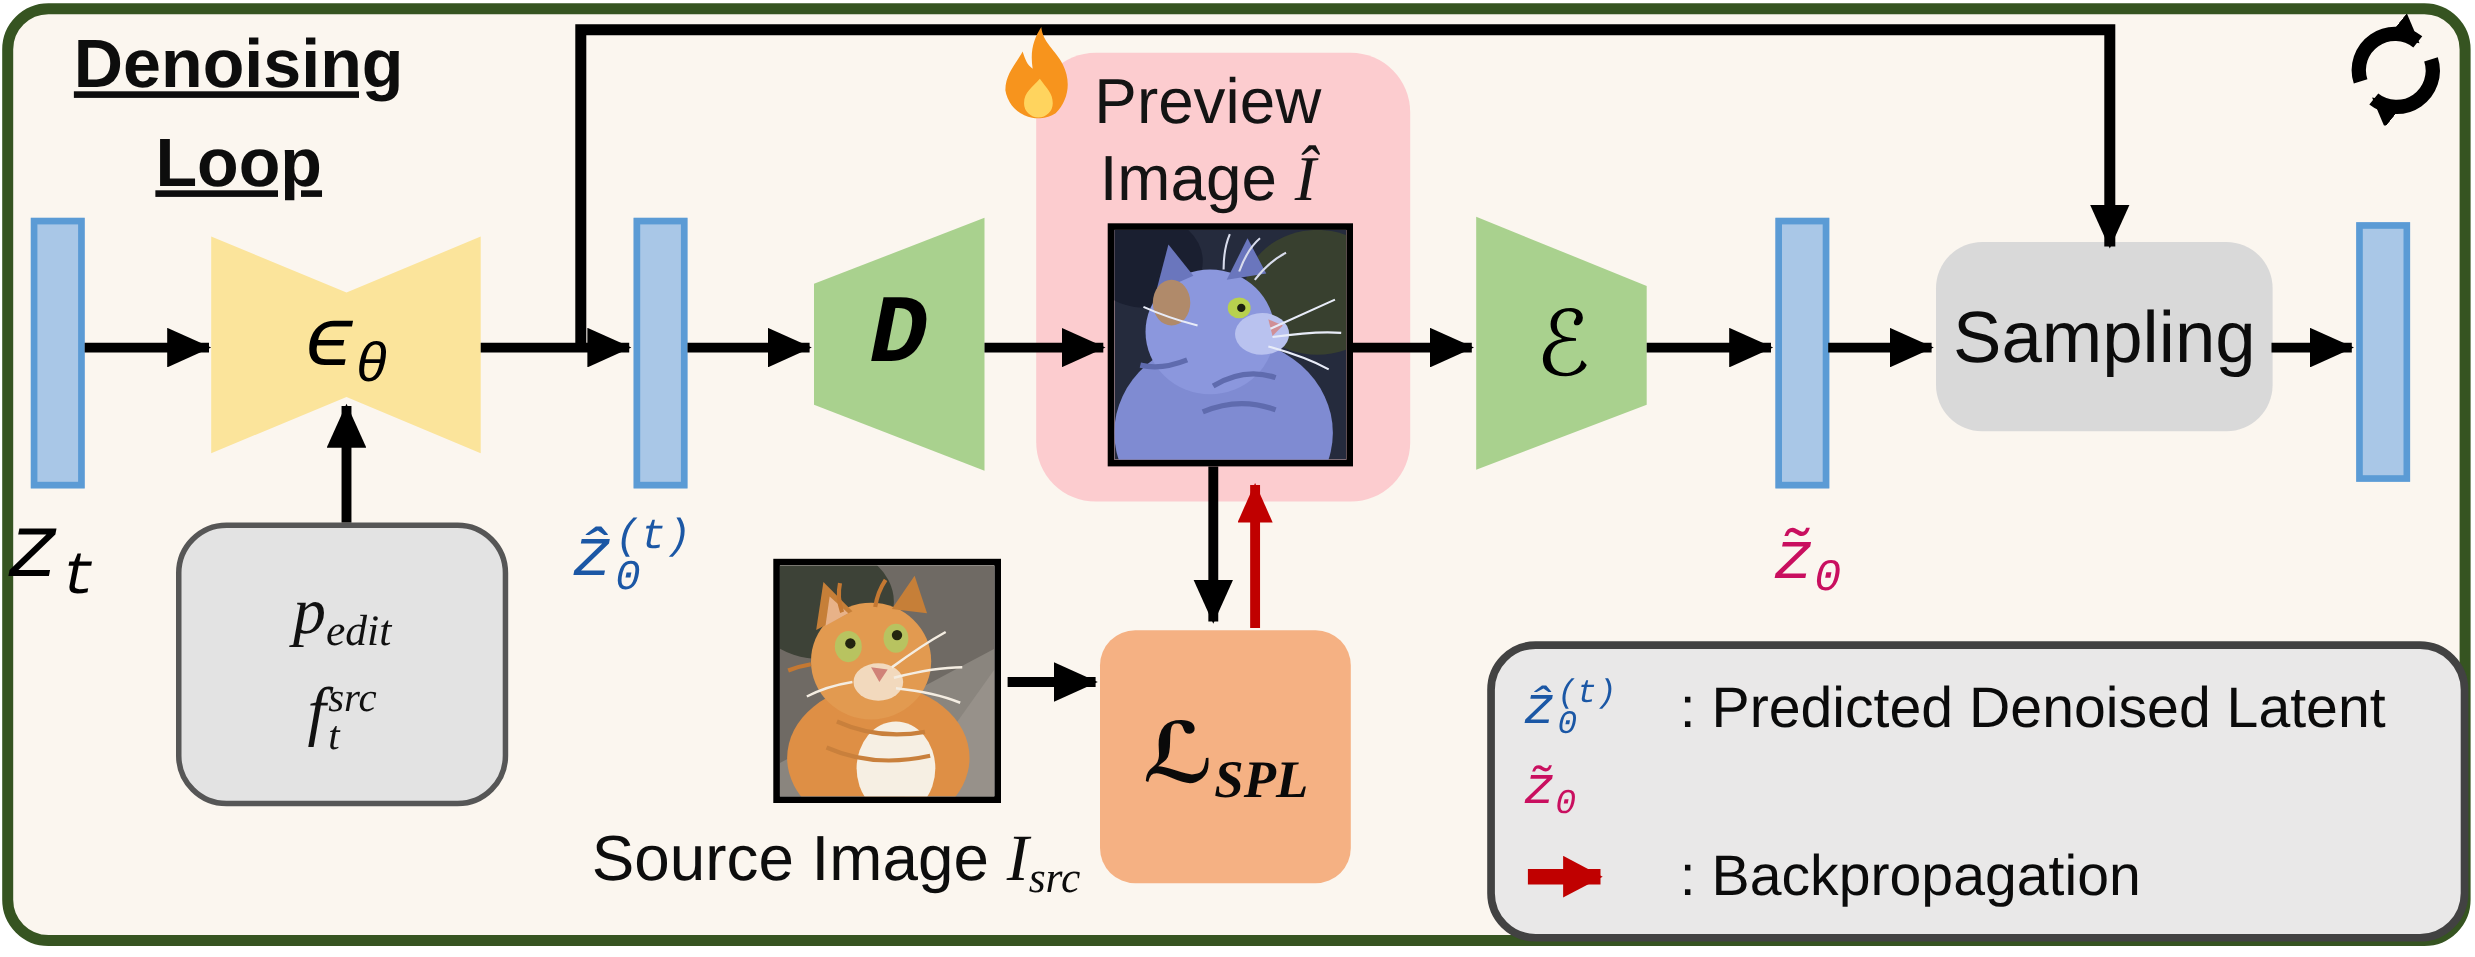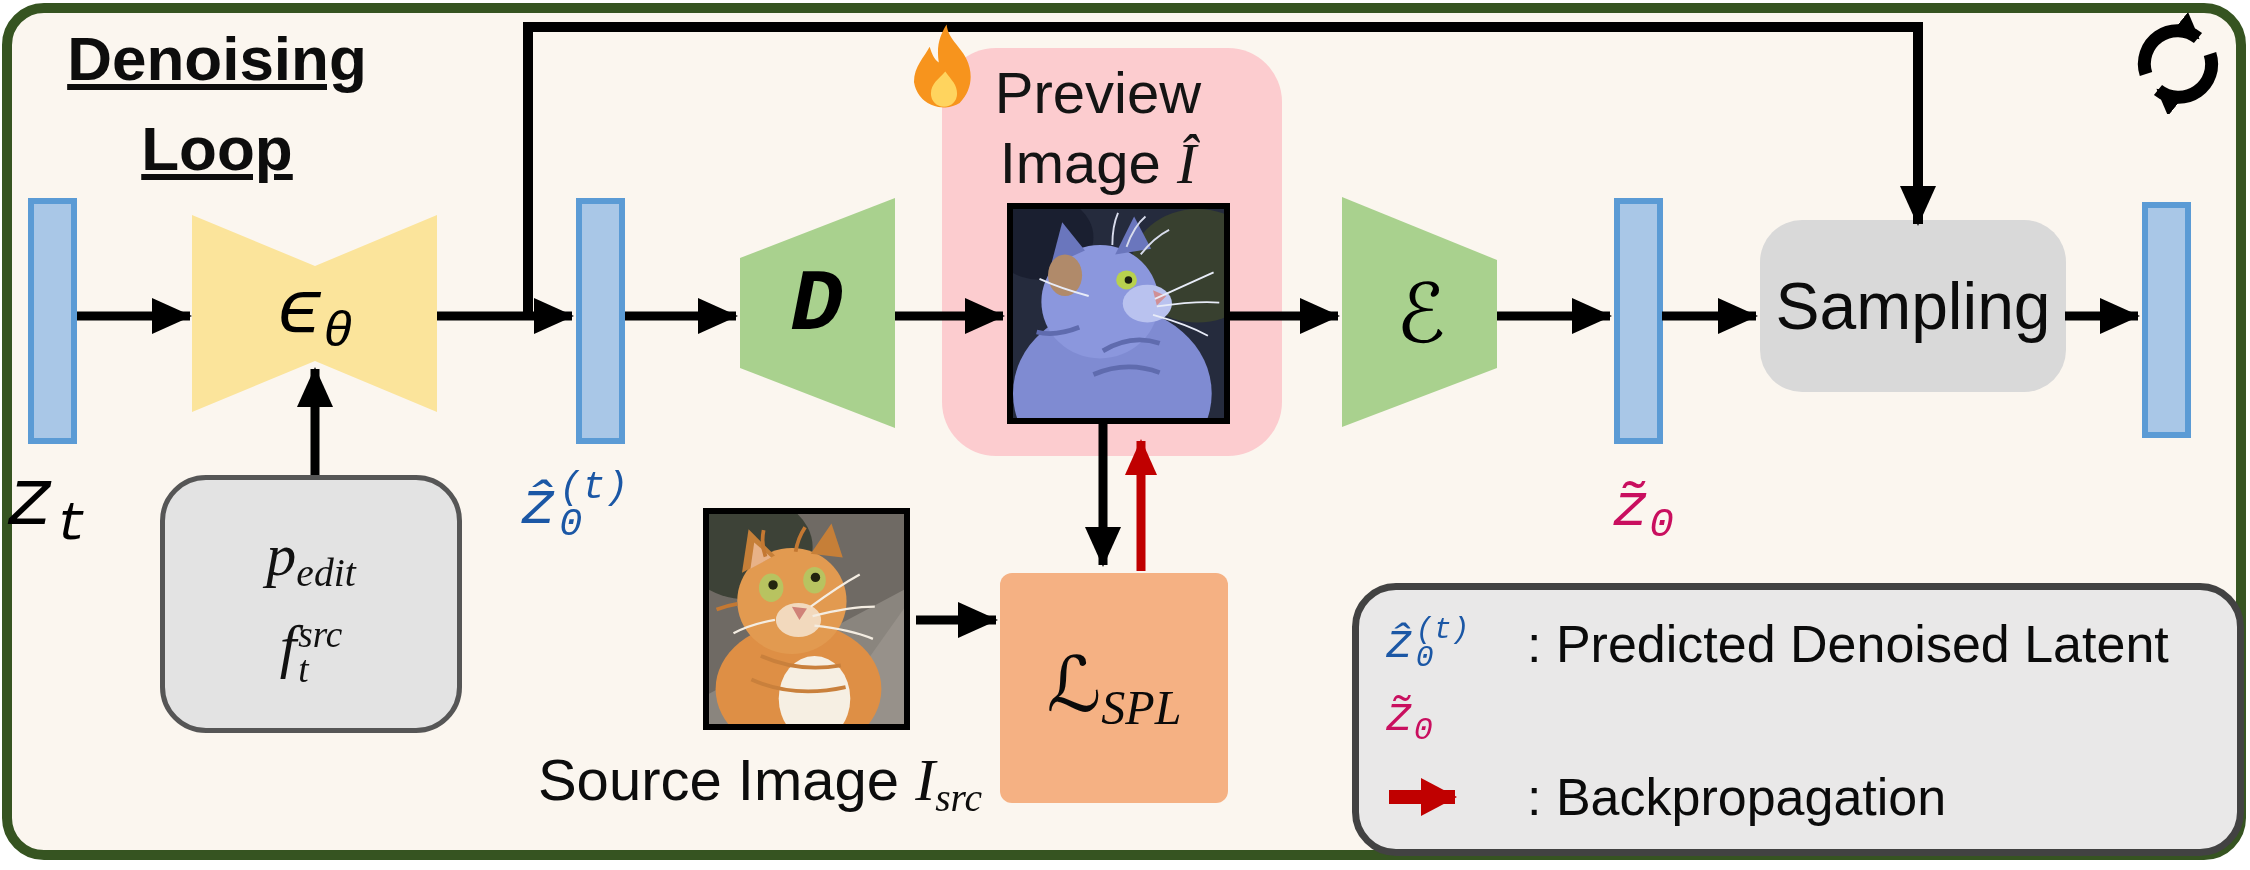--- a/index.html
+++ b/index.html
@@ -21,22 +21,22 @@
 
   
   .cond-box{left:160px;top:475px;width:302px;height:258px;box-sizing:border-box;z-index:1;
             background:var(--box_gray);border:5px solid var(--box_gray_border);border-radius:46px;
             display:flex;flex-direction:column;align-items:center;justify-content:center;gap:16px;}
   .preview-box{left:942px;top:48px;width:340px;height:408px;border-radius:54px;
                background:var(--preview_pink);z-index:1;}
   .sampling-box{left:1760px;top:220px;width:306px;height:172px;border-radius:42px;
                 background:var(--sampling_gray);display:flex;align-items:center;justify-content:center;
                 font-size:66px;color:#0c0c0c;z-index:1;}
-  .loss-box{left:1000px;top:573px;width:228px;height:230px;border-radius:12px;
-            background:var(--loss_orange);display:flex;align-items:center;justify-content:center;z-index:1;}
+  .loss-box{left:1000px;top:573px;width:228px;height:230px;border-radius:32px;
+            background:var(--loss_orange);display:flex;align-items:center;justify-content:center;z-index:1;font-weight:bold;}
 
   
   .math{font-family:"Liberation Serif","DejaVu Serif",serif;font-style:italic;}
   .mathlabel{position:absolute;z-index:6;color:#000;font-family:Liberation Mono, monospace;
              font-style:italic;line-height:1;}
   .msub{font-size:0.66em;vertical-align:-0.28em;}
   .stack{display:inline-flex;flex-direction:column;align-items:flex-start;vertical-align:middle;
          line-height:0.95;margin-left:2px;}
   .stack .s-sup{font-size:0.62em;} .stack .s-sub{font-size:0.62em;}
   #label-zt{left:6px;top:462px;font-size:82px;}

